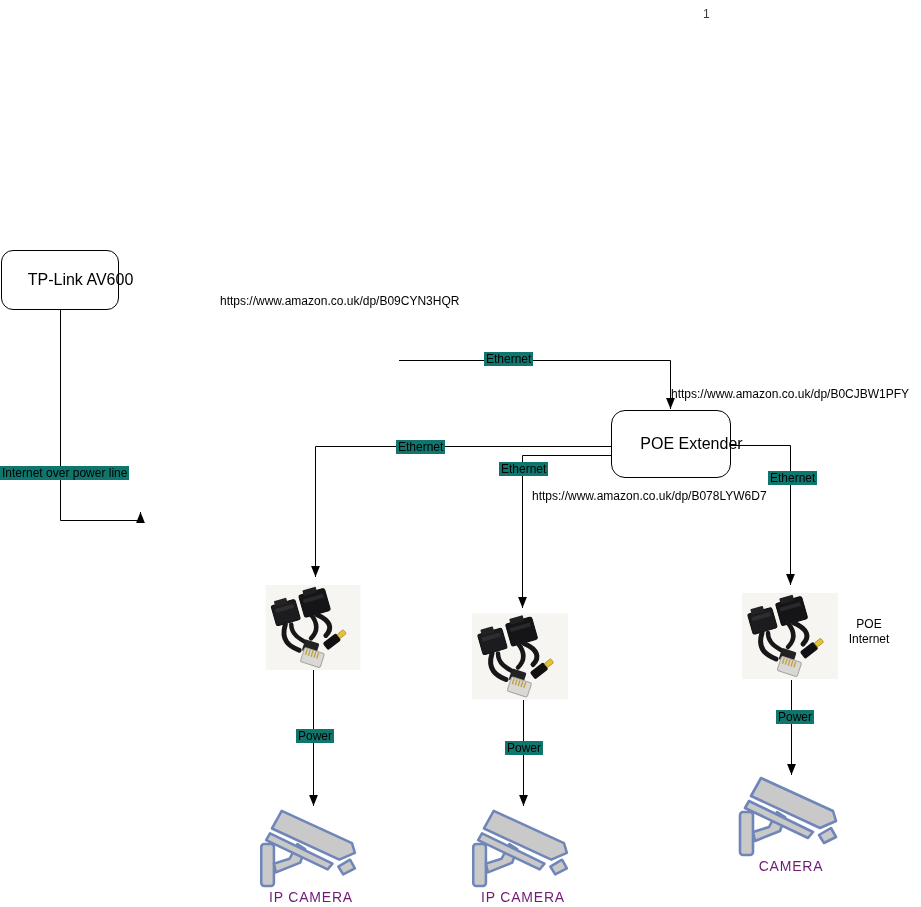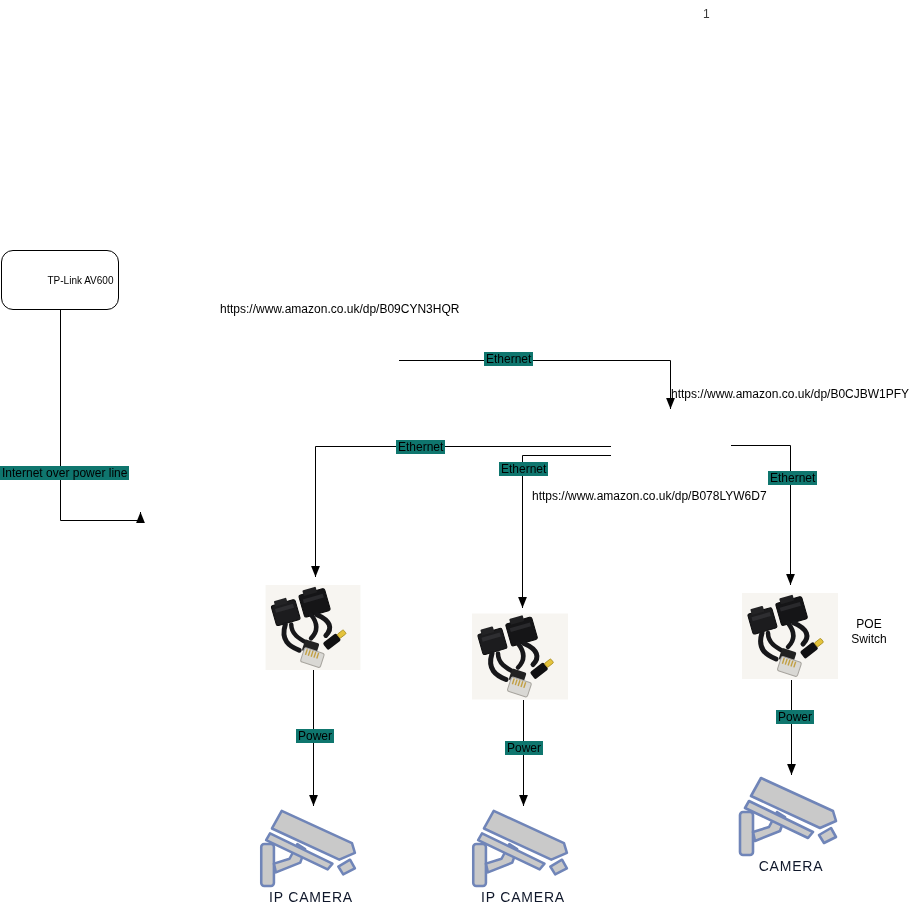--- a/index.html
+++ b/index.html
@@ -3,28 +3,28 @@
 <meta charset="utf-8">
 <style>
   html,body{margin:0;padding:0;background:#fff;}
   .canvas{
     position:relative;width:921px;height:907px;background:#ffffff;
     font-family:"Liberation Sans",sans-serif;color:#000;overflow:hidden;
   }
   .node{
     position:absolute;border:1px solid #000;background:#fff;
     display:flex;align-items:center;justify-content:center;
-    font-size:10px;white-space:nowrap;box-sizing:border-box;padding-left:41px;
+    font-size:16px;white-space:nowrap;box-sizing:border-box;padding-left:41px;
   }
   .wires{position:absolute;left:0;top:0;pointer-events:none;}
   .lbl{position:absolute;font-size:12px;line-height:14px;white-space:nowrap;}
   .mask{background:#0f766e;padding:0 2px;}
   .ctr{text-align:center;}
   .camlbl{
-    position:absolute;text-align:center;color:#0f172a;
+    position:absolute;text-align:center;color:#701a75;
     font-size:14px;letter-spacing:0.8px;white-space:nowrap;
   }
   .pagenum{position:absolute;font-size:12px;color:#3a3a3a;}
   .art{position:absolute;}
 </style>
 </head>
 <body>
 
 <div class="canvas">
 
@@ -80,37 +80,40 @@
       </symbol>
     </defs>
   </svg>
 
   <div class="node" style="left:1px;top:250px;width:118px;height:60px;border-radius:12px;">
     <span>TP-Link AV600</span>
   </div>
 
 
 
+  <div class="node" style="left:611px;top:410px;width:120px;height:68px;border-radius:14px;">
+    <span>POE Extender</span>
+  </div>
 
   <svg class="wires" width="921" height="907">
     <g fill="none" stroke="#000" stroke-width="1">
       <path d="M60.5,310 L60.5,520.5 L140.5,520.5 L140.5,512" marker-end="url(#arrow)"></path>
       <path d="M399,360.5 L670.5,360.5 L670.5,409" marker-end="url(#arrow)"></path>
       <path d="M611,446.5 L315.5,446.5 L315.5,577" marker-end="url(#arrow)"></path>
       <path d="M611,455.5 L522.5,455.5 L522.5,608" marker-end="url(#arrow)"></path>
       <path d="M731,445.5 L790.5,445.5 L790.5,585" marker-end="url(#arrow)"></path>
       <path d="M313.5,670 L313.5,806" marker-end="url(#arrow)"></path>
       <path d="M523.5,700 L523.5,806" marker-end="url(#arrow)"></path>
       <path d="M791.5,680 L791.5,775" marker-end="url(#arrow)"></path>
     </g>
   </svg>
 
   <div class="pagenum" style="left:703px;top:7px;">1</div>
 
-  <div class="lbl" style="left:220px;top:302px;">https://www.amazon.co.uk/dp/B09CYN3HQR</div>
+  <div class="lbl" style="left:220px;top:294px;">https://www.amazon.co.uk/dp/B09CYN3HQR</div>
 
   <div class="lbl" style="left:671px;top:387px;">https://www.amazon.co.uk/dp/B0CJBW1PFY</div>
 
   <div class="lbl" style="left:532px;top:489px;">https://www.amazon.co.uk/dp/B078LYW6D7</div>
 
   <div class="lbl mask" style="left:0px;top:466px;">Internet over power line</div>
 
   <div class="lbl mask" style="left:484px;top:352px;">Ethernet</div>
 
   <div class="lbl mask" style="left:396px;top:440px;">Ethernet</div>
@@ -120,21 +123,21 @@
   <div class="lbl mask" style="left:768px;top:471px;">Ethernet</div>
 
   <div class="lbl mask" style="left:296px;top:729px;">Power</div>
 
   <div class="lbl mask" style="left:505px;top:741px;">Power</div>
 
   <div class="lbl mask" style="left:776px;top:710px;">Power</div>
 
   <div class="lbl ctr" style="left:840px;top:617px;width:58px;line-height:15px;">
     <div>POE</div>
-    <div>Switch</div>
+    <div>Internet</div>
   </div>
 
   <svg class="art" style="left:265px;top:585px;" width="96" height="85">
     <use href="#splitter-art"></use>
   </svg>
   <svg class="art" style="left:472px;top:613px;" width="96" height="87">
     <use href="#splitter-art"></use>
   </svg>
   <svg class="art" style="left:742px;top:592px;" width="96" height="88">
     <use href="#splitter-art"></use>

